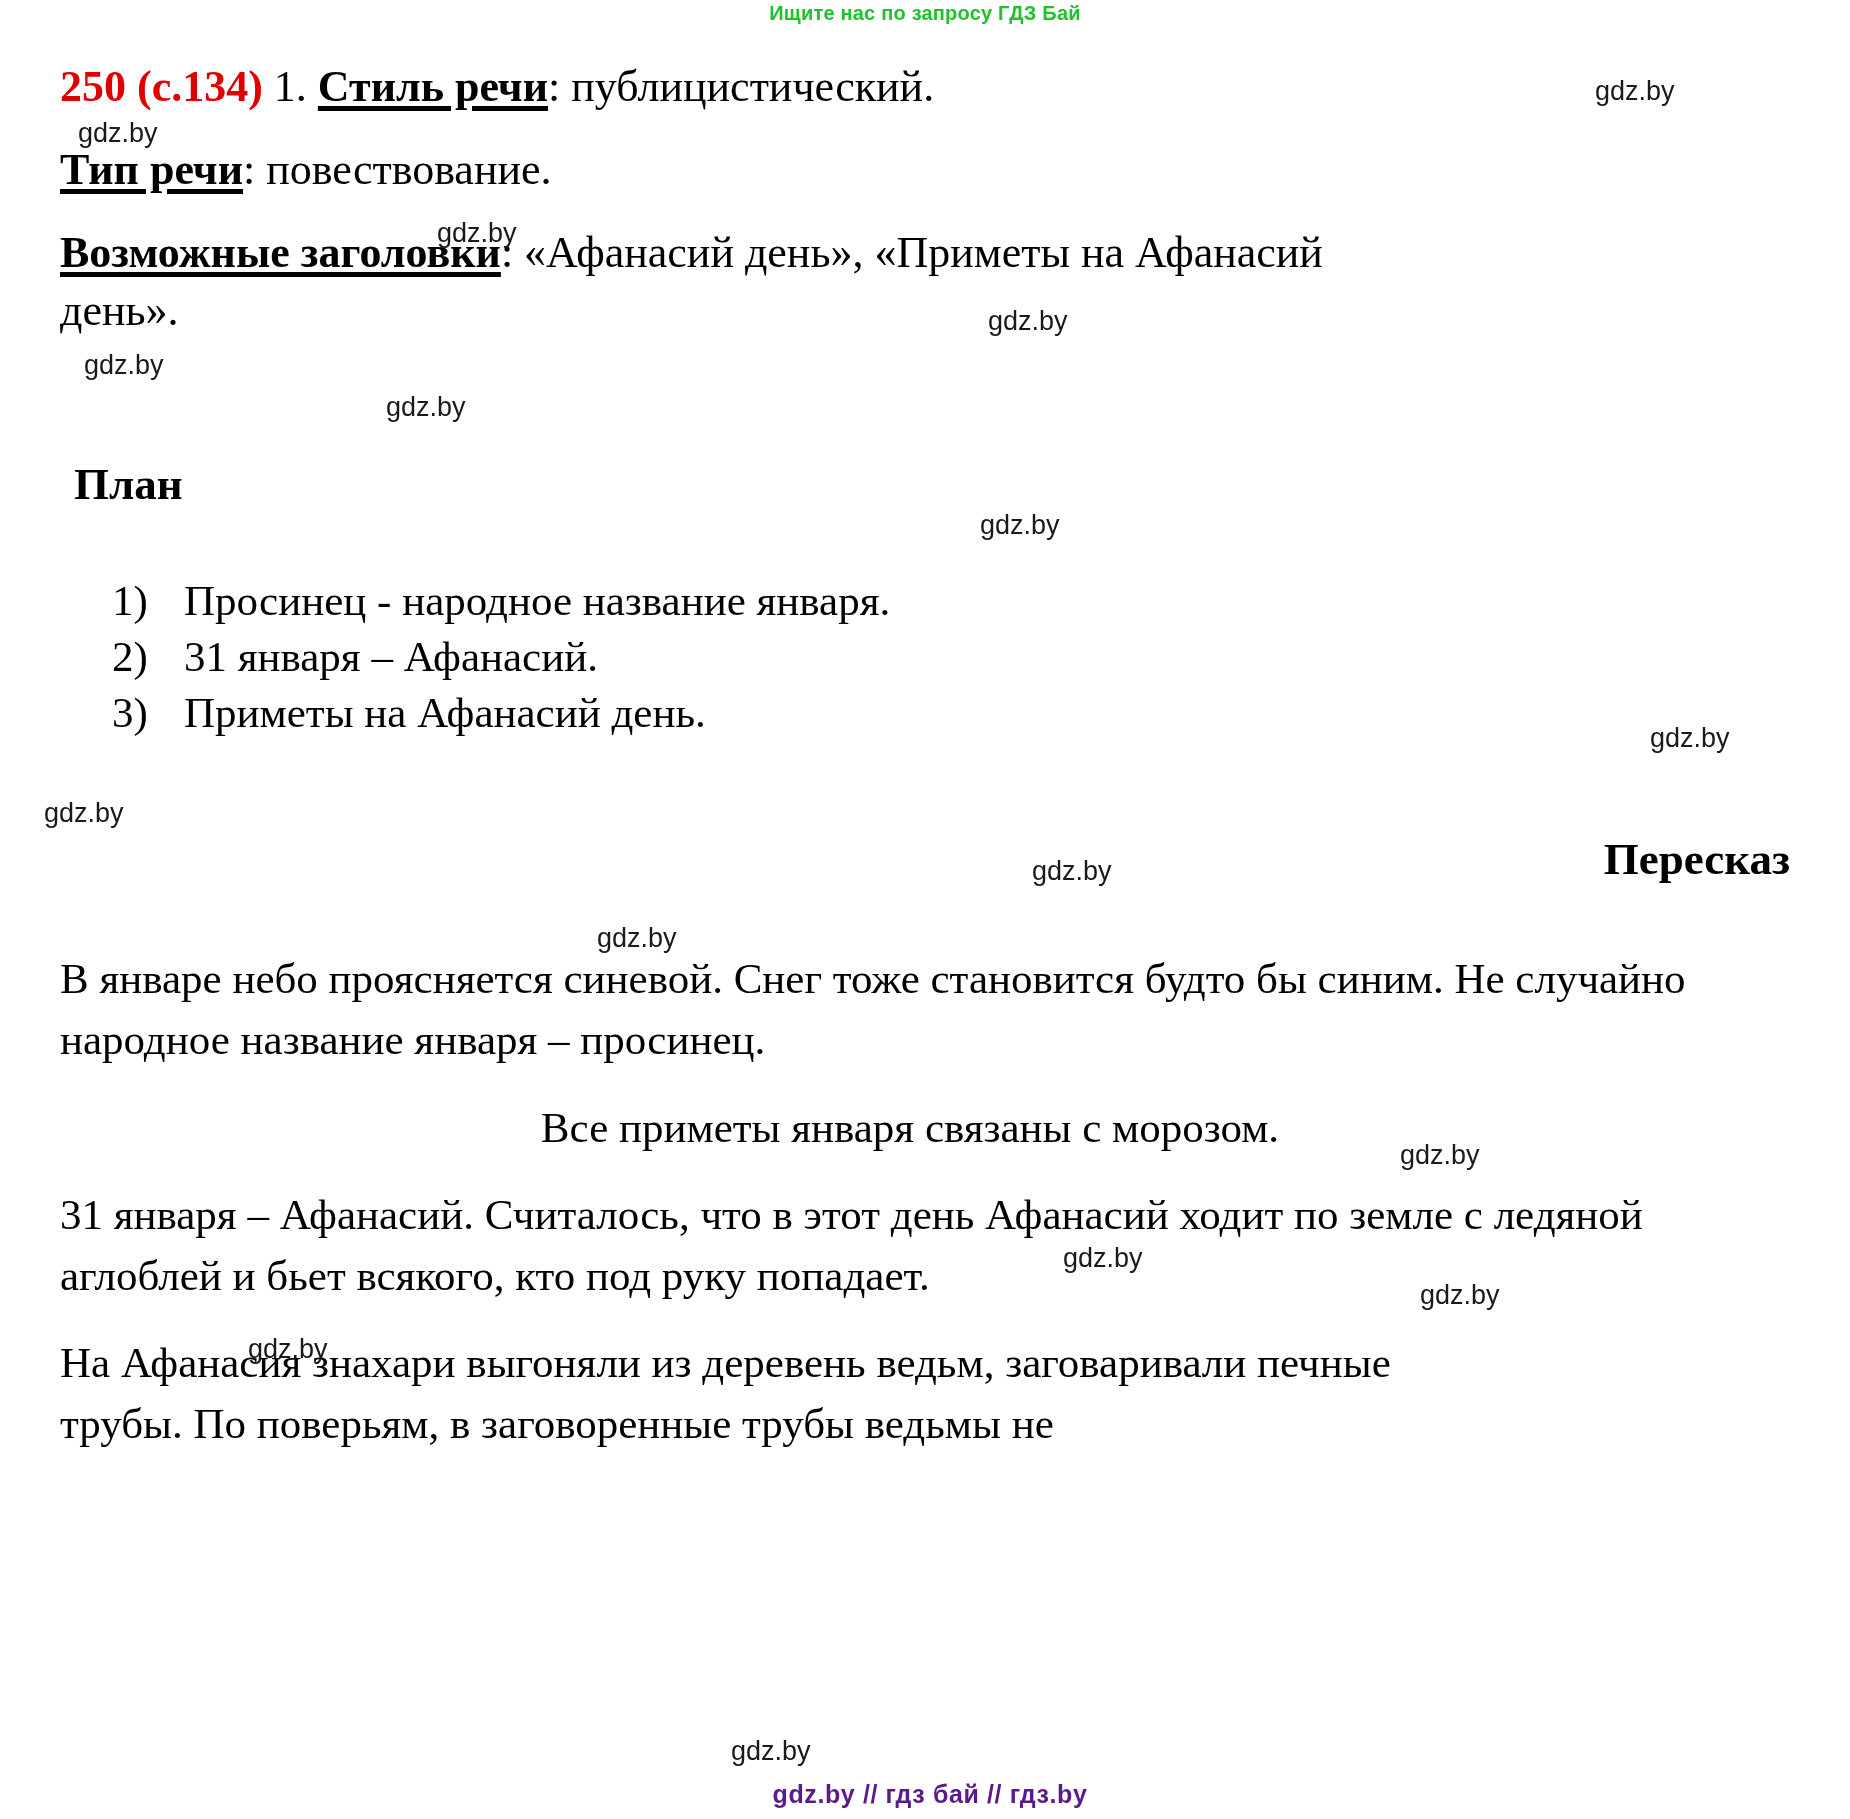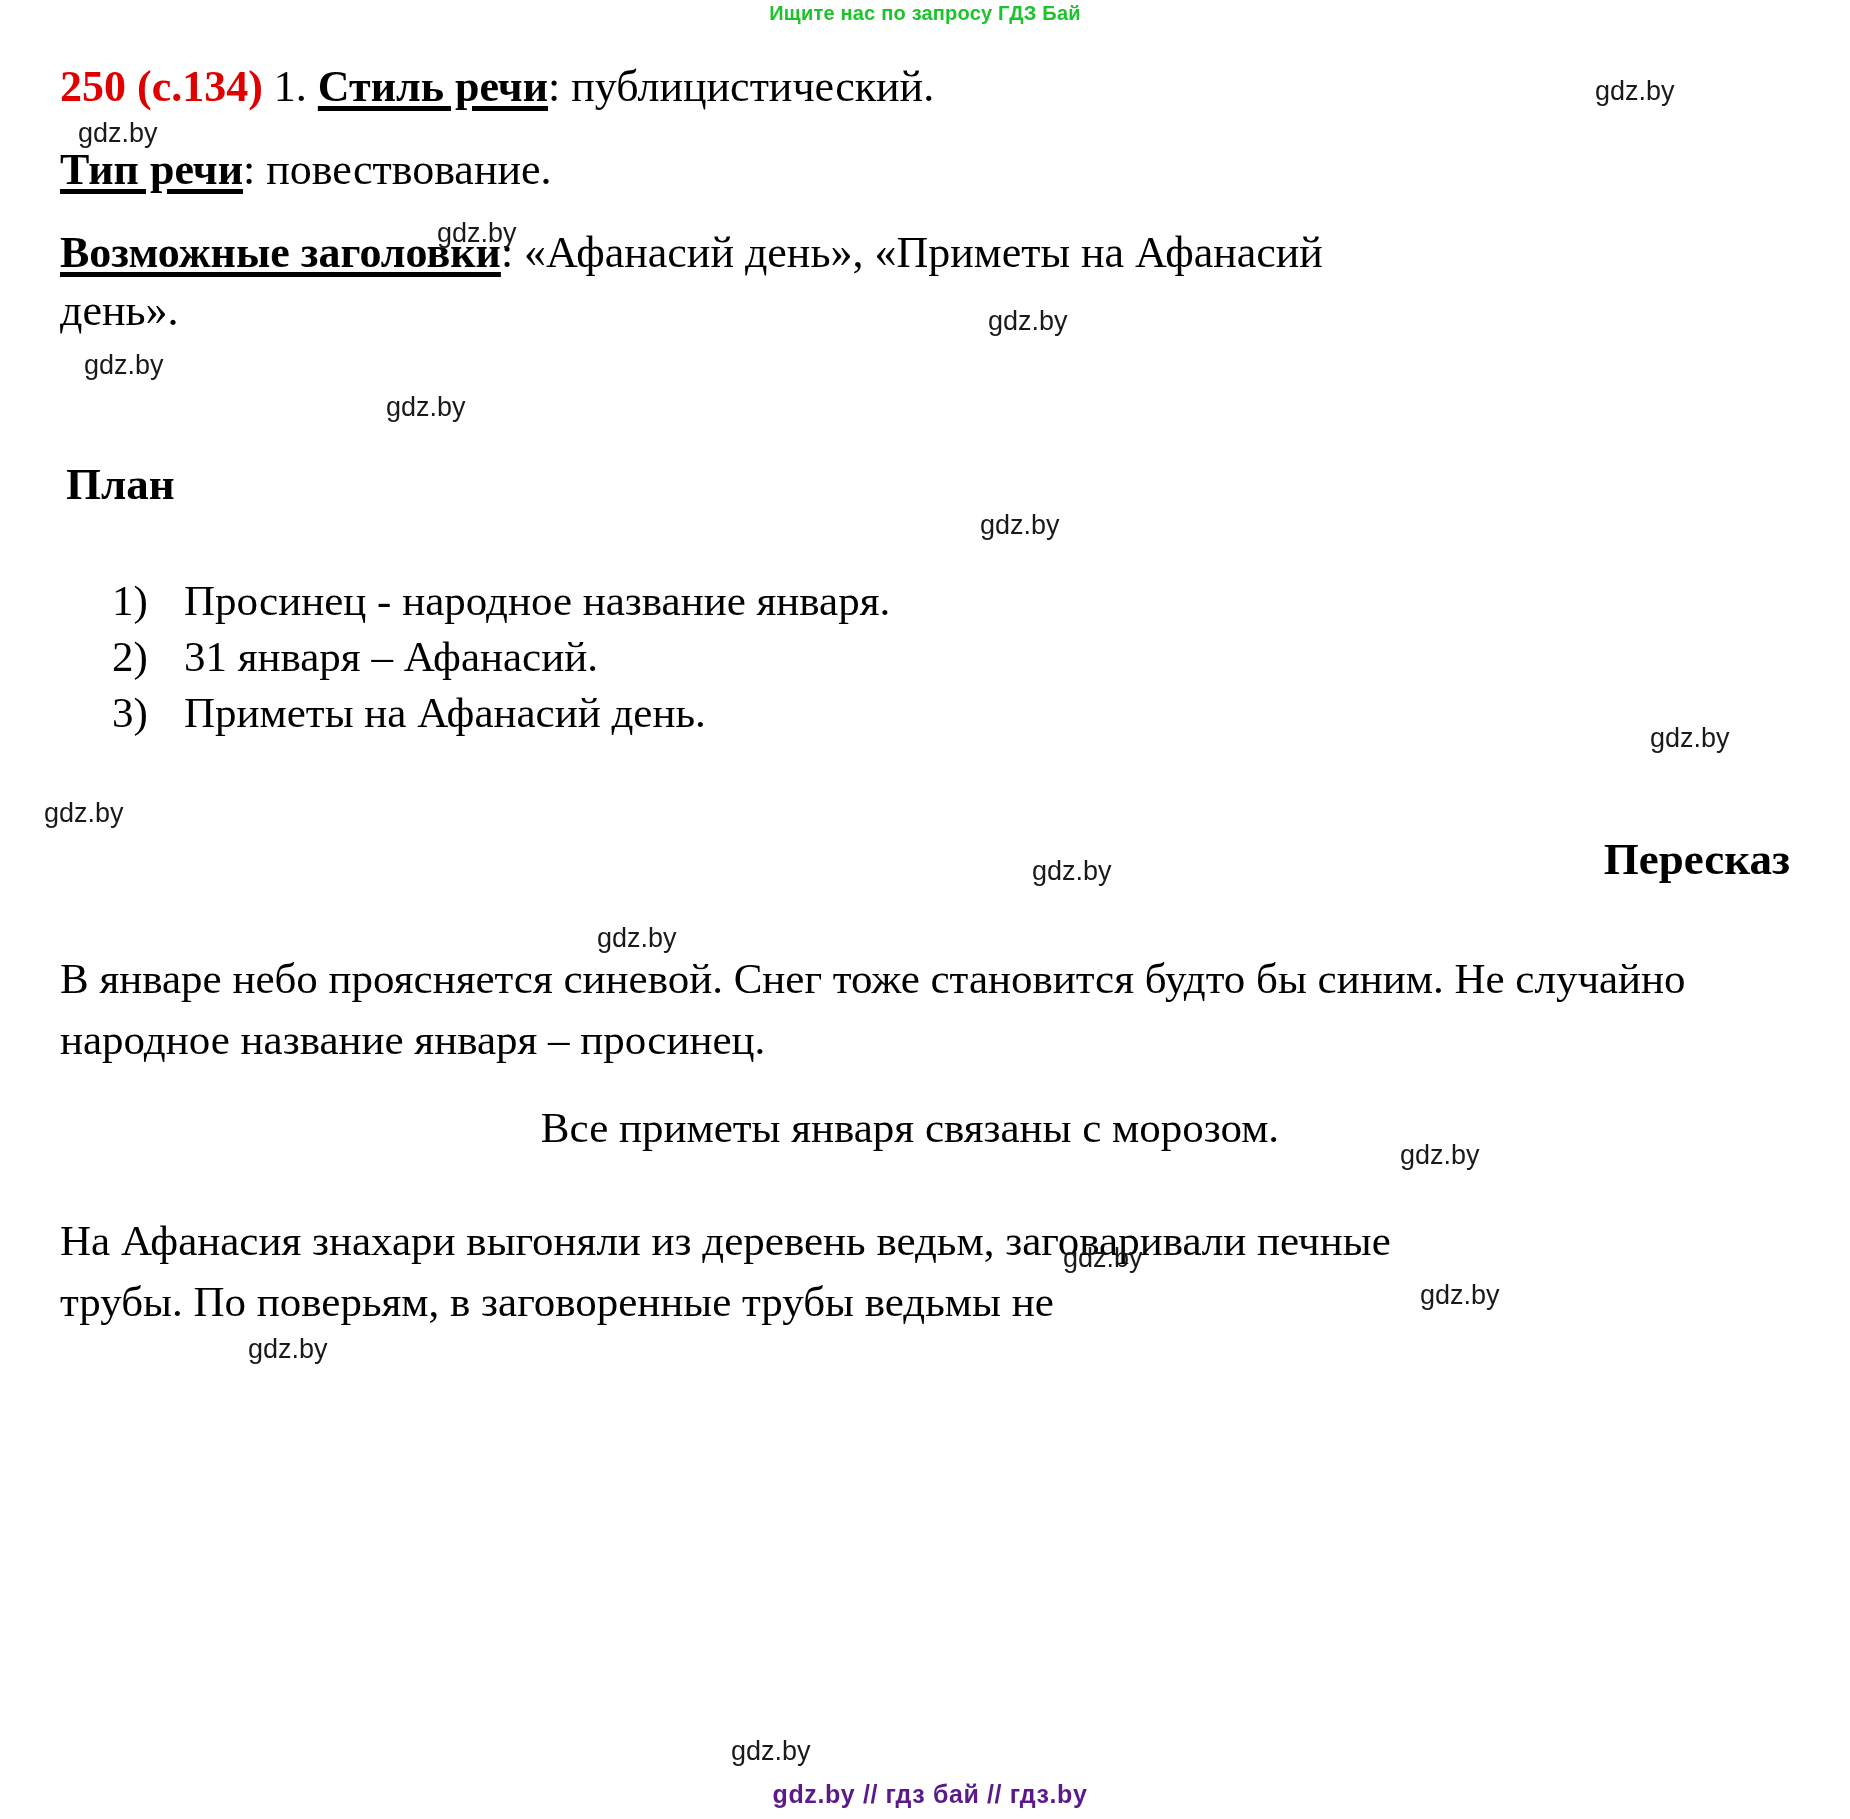--- a/index.html
+++ b/index.html
@@ -132,21 +132,21 @@
 
     <div class="line"><span class="lbl">Тип речи</span><span>: повествование.</span></div>
 
     <div class="sp-1"></div>
 
     <div class="line"><span class="lbl">Возможные заголовки</span><span>: «Афанасий день», «Приметы на Афанасий</span></div>
     <div class="line">день».</div>
 
     <div class="sp-3"></div>
 
-    <div class="heading" style="margin-left:6px;">План</div>
+    <div class="heading" style="margin-left:14px;">План</div>
 
     <div class="sp-2"></div>
 
     <ul class="plan-list" style="margin-left:52px;">
       <li class="plan-item">
         <span class="plan-marker">1)</span>
         <span>Просинец - народное название января.</span>
       </li>
       <li class="plan-item">
         <span class="plan-marker">2)</span>
@@ -165,20 +165,21 @@
     <div class="sp-2"></div>
 
     <div class="para" style="width:1700px;">В январе небо проясняется синевой. Снег тоже становится будто бы синим. Не случайно народное название января – просинец.</div>
 
     <div class="sp-1"></div>
 
     <div class="para" style="width:1700px;text-align:center;">Все приметы января связаны с морозом.</div>
 
     <div class="sp-1"></div>
 
+    <div class="para" style="width:1740px;">31 января – Афанасий. Считалось, что в этот день Афанасий ходит по земле с ледяной аглоблей и бьет всякого, кто под руку попадает.</div>
 
     <div class="sp-1"></div>
 
     <div class="para" style="width:1430px;">На Афанасия знахари выгоняли из деревень ведьм, заговаривали печные трубы. По поверьям, в заговоренные трубы ведьмы не</div>
 
   </div>
 
   <div id="watermark-layer">
       <div class="wm" style="left: 1595px; top: 78px; font-size: 27px;">gdz.by</div>
       <div class="wm" style="left: 78px; top: 120px; font-size: 27px;">gdz.by</div>

